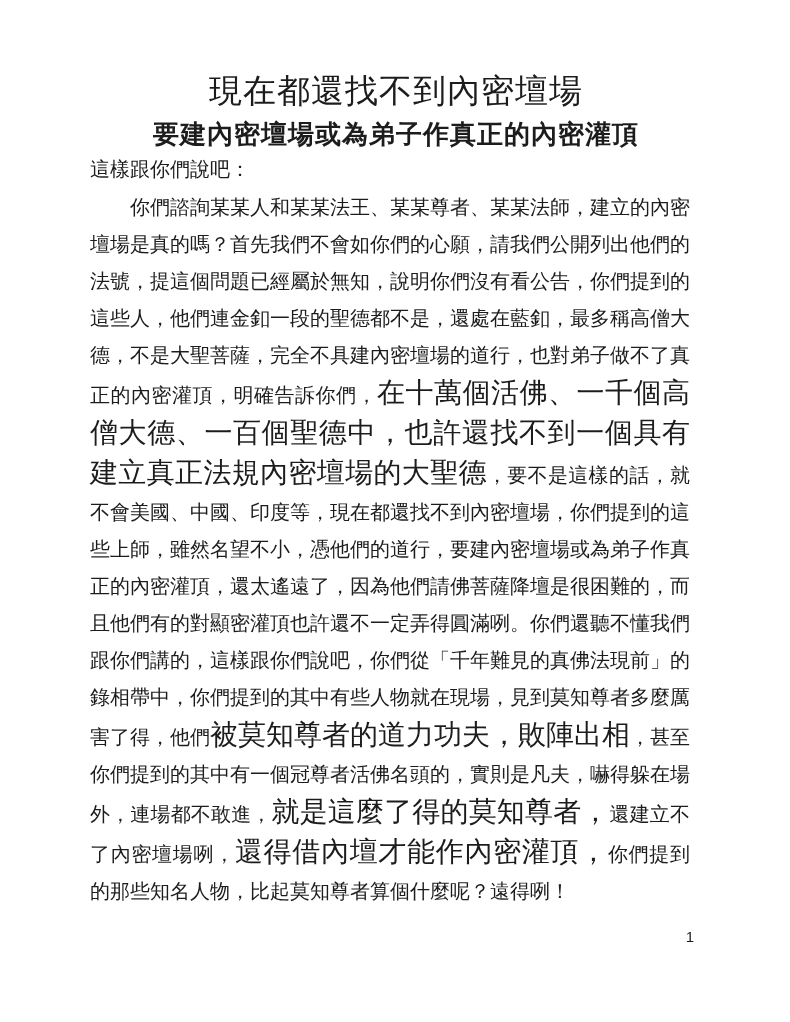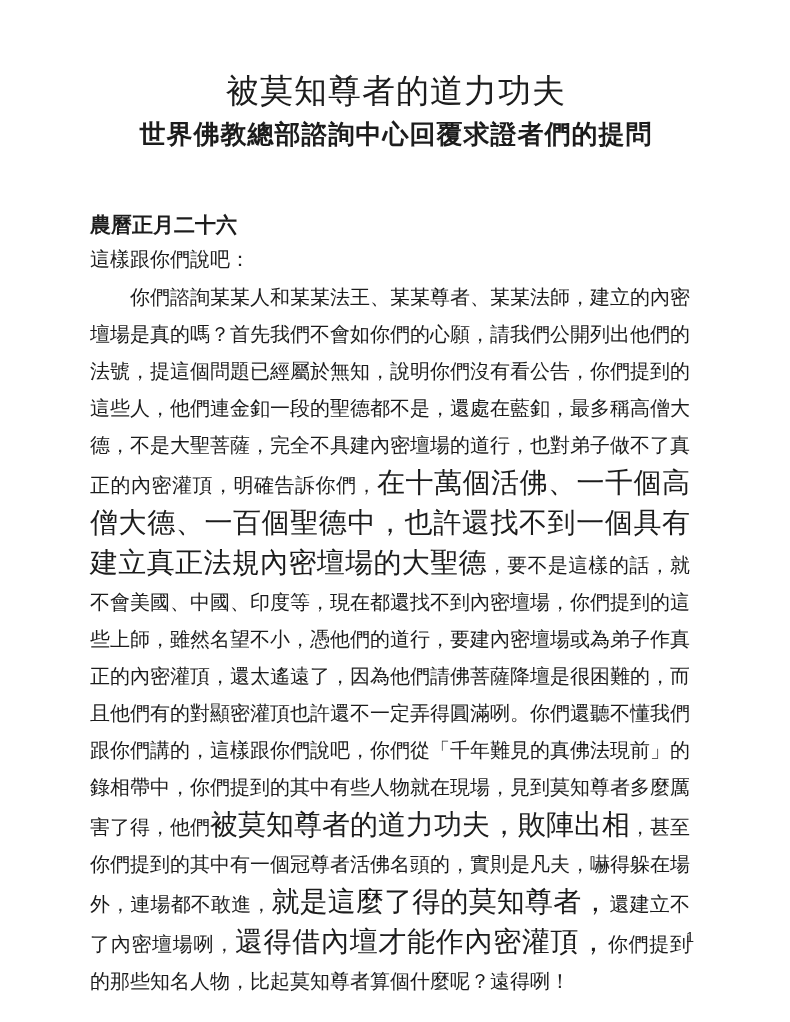--- a/index.html
+++ b/index.html
@@ -59,22 +59,21 @@
     top: 928px;
     right: 96px;
     font-size: 15px;
     font-family: "Liberation Sans", "DejaVu Sans", sans-serif;
   }
 </style>
 </head>
 <body>
 
 <div class="page">
-  <h1 class="doc-title">被莫知尊者的道力功夫</h1>
-  <h2 class="doc-subtitle">世界佛教總部諮詢中心回覆求證者們的提問</h2>
+  <h1 class="doc-title">現在都還找不到內密壇場</h1>
+  <h2 class="doc-subtitle">要建內密壇場或為弟子作真正的內密灌頂</h2>
 
-  <div class="date-heading">農曆正月二十六</div>
   <div class="answer-label">這樣跟你們說吧：</div>
 
   <p class="answer"><span class="seg-normal">你們諮詢某某人和某某法王、某某尊者、某某法師，建立的內密壇場是真的嗎？首先我們不會如你們的心願，請我們公開列出他們的法號，提這個問題已經屬於無知，說明你們沒有看公告，你們提到的這些人，他們連金釦一段的聖德都不是，還處在藍釦，最多稱高僧大德，不是大聖菩薩，完全不具建內密壇場的道行，也對弟子做不了真正的內密灌頂，明確告訴你們，</span><span class="seg-large">在十萬個活佛、一千個高僧大德、一百個聖德中，也許還找不到一個具有建立真正法規內密壇場的大聖德</span><span class="seg-normal">，要不是這樣的話，就不會美國、中國、印度等，現在都還找不到內密壇場，你們提到的這些上師，雖然名望不小，憑他們的道行，要建內密壇場或為弟子作真正的內密灌頂，還太遙遠了，因為他們請佛菩薩降壇是很困難的，而且他們有的對顯密灌頂也許還不一定弄得圓滿咧。你們還聽不懂我們跟你們講的，這樣跟你們說吧，你們從「千年難見的真佛法現前」的錄相帶中，你們提到的其中有些人物就在現場，見到莫知尊者多麼厲害了得，他們</span><span class="seg-large">被莫知尊者的道力功夫，敗陣出相</span><span class="seg-normal">，甚至你們提到的其中有一個冠尊者活佛名頭的，實則是凡夫，嚇得躲在場外，連場都不敢進，</span><span class="seg-large">就是這麼了得的莫知尊者，</span><span class="seg-normal">還建立不了內密壇場咧，</span><span class="seg-large">還得借內壇才能作內密灌頂，</span><span class="seg-normal">你們提到的那些知名人物，比起莫知尊者算個什麼呢？遠得咧！</span></p>
 
   <div class="page-number">1</div>
 </div>
 
 </body></html>

